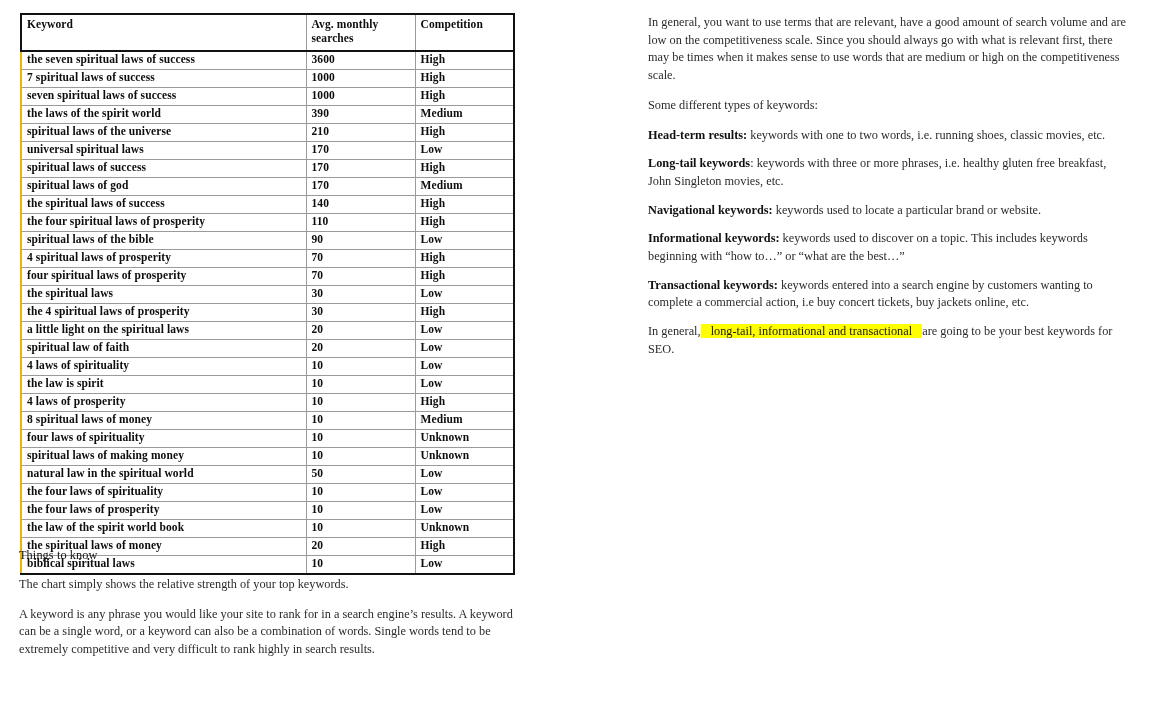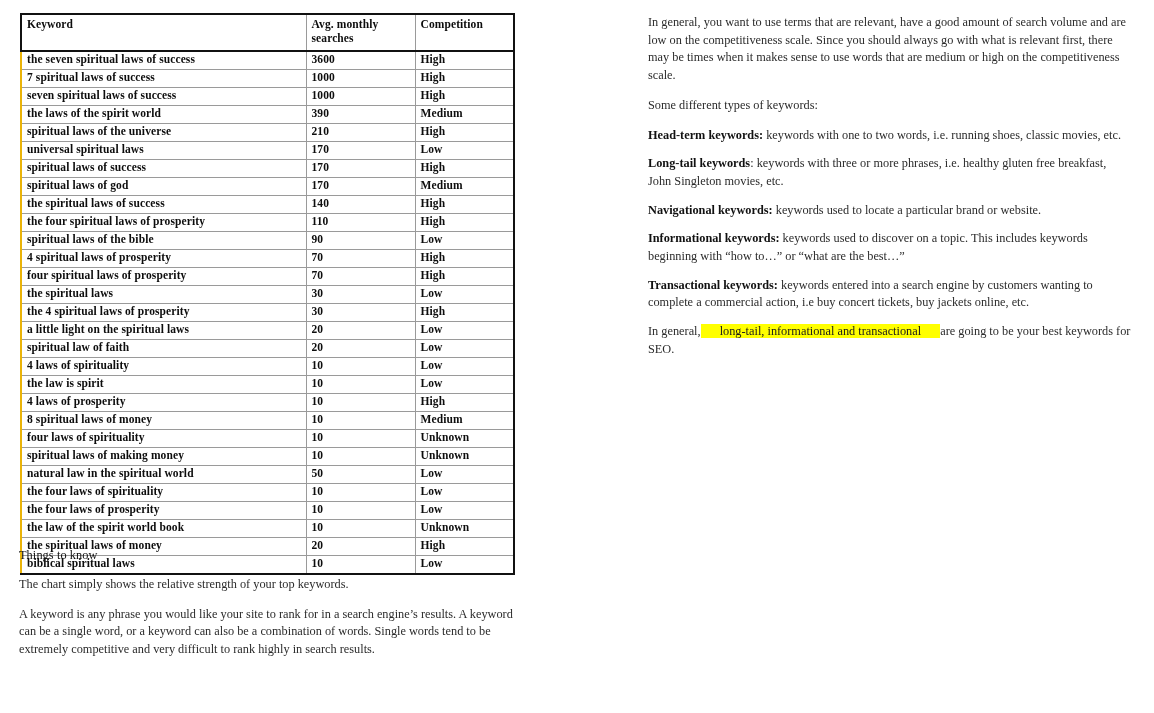--- a/index.html
+++ b/index.html
@@ -102,21 +102,21 @@
     margin: 0 0 12px 0;
   }
   .right-col p.tight { margin-bottom: 11px; }
   .right-col b {
     font-weight: bold;
     color: #111;
   }
   .hl {
     background: #ffff00;
     color: #1a1a1a;
-    padding: 0 16px;
+    padding: 0 7px;
   }
 </style>
 </head>
 <body>
 
 <div class="page">
 
   <div class="left-col">
     <table class="kw-table">
       <colgroup>
@@ -285,21 +285,21 @@
     <h2>Things to know</h2>
     <p>The chart simply shows the relative strength of your top keywords.</p>
     <p class="last">A keyword is any phrase you would like your site to rank for in a search engine’s results. A keyword can be a single word, or a keyword can also be a combination of words. Single words tend to be extremely competitive and very difficult to rank highly in search results.</p>
   </div>
 
   <div class="right-col">
     <p>In general, you want to use terms that are relevant, have a good amount of search volume and are low on the competitiveness scale. Since you should always go with what is relevant first, there may be times when it makes sense to use words that are medium or high on the competitiveness scale.</p>
     <p>Some different types of keywords:</p>
 
     <div id="types-list">
-        <p class="tight"><b>Head-term keywords:</b><span> keywords with one to two words, i.e. running shoes, classic movies, etc.</span></p>
+        <p class="tight"><b>Head-term results:</b><span> keywords with one to two words, i.e. running shoes, classic movies, etc.</span></p>
         <p class="tight"><b>Long-tail keywords</b><span>: keywords with three or more phrases, i.e. healthy gluten free breakfast, John Singleton movies, etc.</span></p>
         <p class="tight"><b>Navigational keywords:</b><span> keywords used to locate a particular brand or website.</span></p>
         <p class="tight"><b>Informational keywords:</b><span> keywords used to discover on a topic. This includes keywords beginning with “how to…” or “what are the best…”</span></p>
         <p class="tight"><b>Transactional keywords:</b><span> keywords entered into a search engine by customers wanting to complete a commercial action, i.e buy concert tickets, buy jackets online, etc.</span></p>
       </div>
 
     <p>
       <span>In general,</span><span class="hl" style="background: rgb(255, 255, 0);"> long-tail, informational and transactional </span><span>are going to be your best keywords for SEO.</span>
     </p>
   </div>

